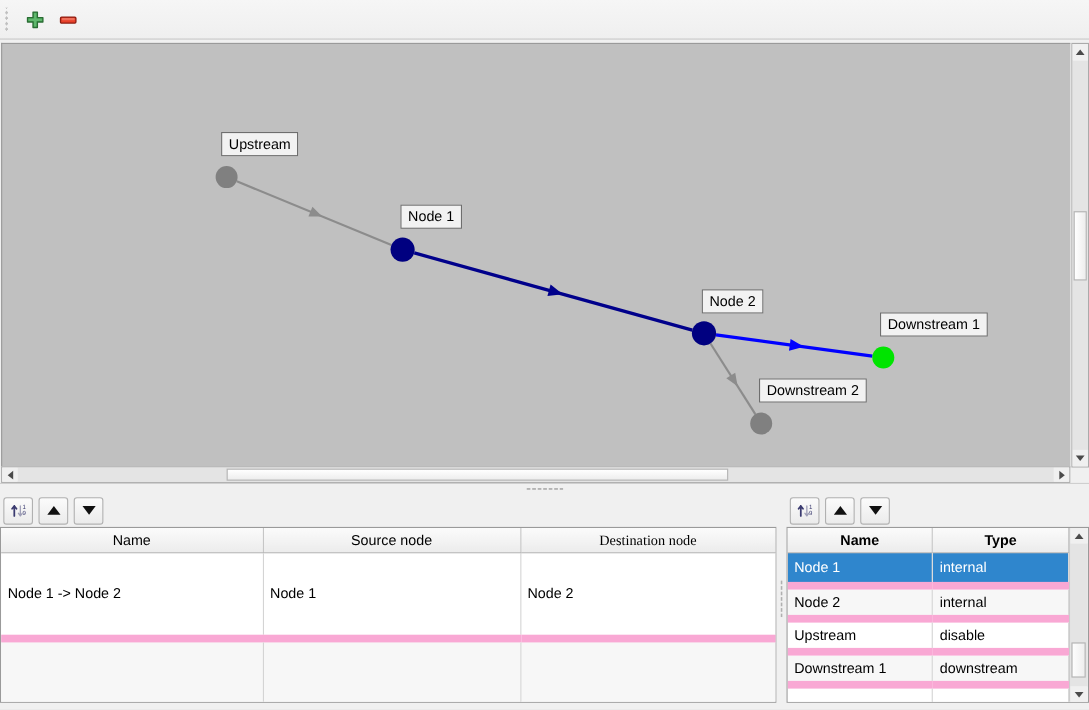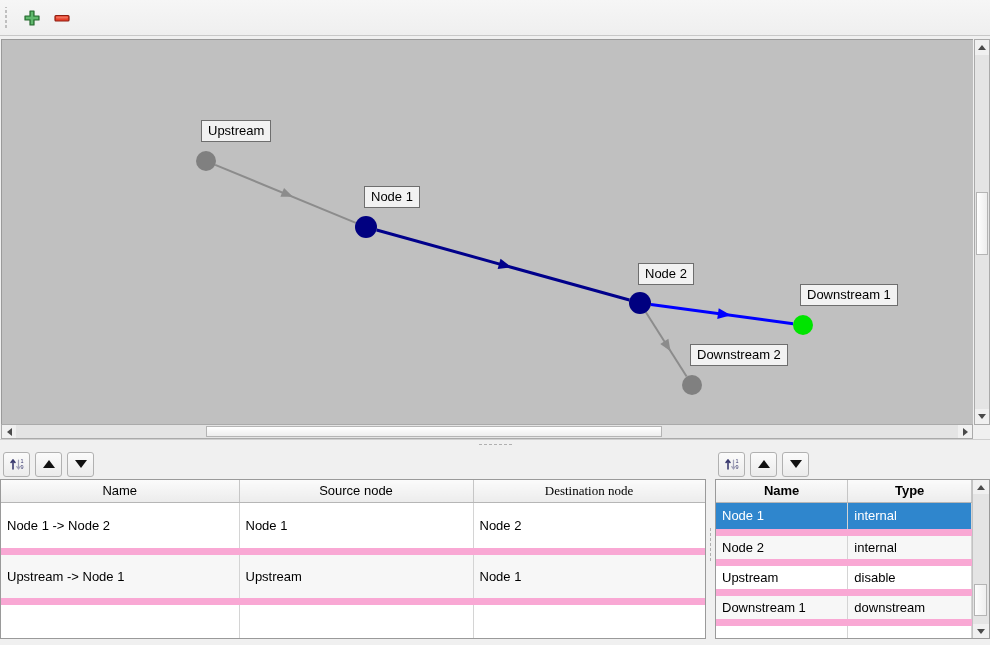--- a/index.html
+++ b/index.html
@@ -352,25 +352,20 @@
               <th style="width: 234px;">Source node</th>
               <th style="width: 232px; font-family: Liberation Serif, serif;">Destination node</th>
             </tr>
           </thead>
         <tbody id="left-body">
             <tr>
               <td>Node 1 -&gt; Node 2</td>
               <td>Node 1</td>
               <td>Node 2</td>
             </tr>
-            <tr>
-              <td>Upstream -&gt; Node 1</td>
-              <td>Upstream</td>
-              <td>Node 1</td>
-            </tr>
             <tr class="filler">
               <td>&nbsp;</td>
               <td>&nbsp;</td>
               <td>&nbsp;</td>
             </tr>
           </tbody>
       </table>
     </div>
   </div>
 

